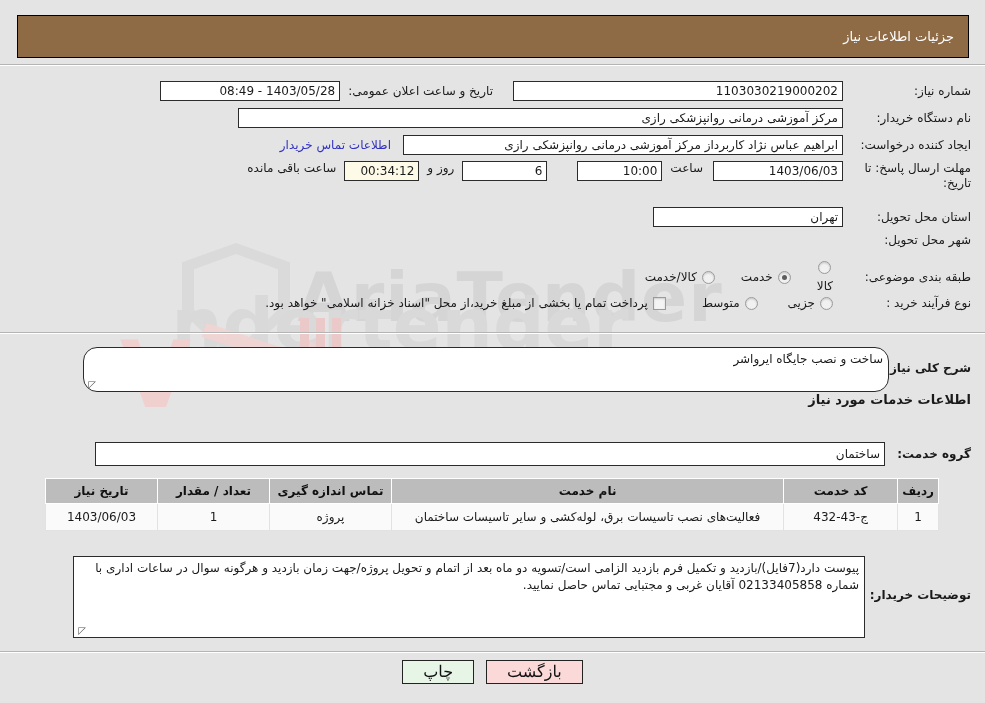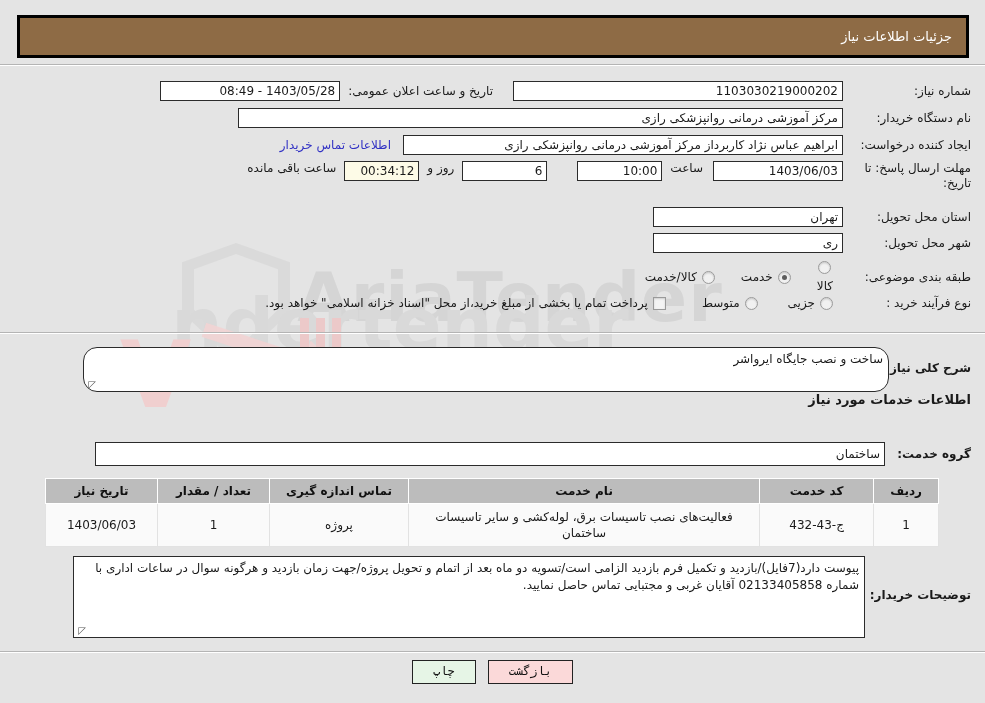--- a/index.html
+++ b/index.html
@@ -98,21 +98,21 @@
     direction: ltr;
     white-space: nowrap;
   }
 
   
   .header-bar {
     position: absolute;
     left: 17px; top: 15px;
     width: 952px; height: 43px;
     background: #8e6b45;
-    border: 3px solid #000000;
+    border: 1px solid #000000;
     color: #ffffff;
     display: flex;
     align-items: center;
     justify-content: flex-start;
     padding-inline-start: 14px;
     font-size: 13px;
     z-index: 3;
   }
   .rule {
     position: absolute;
@@ -220,21 +220,21 @@
     background: #ffffff;
     font-size: 12px;
     z-index: 2;
   }
   table.grid th {
     background: #bcbcbc;
     border: 1px solid #ffffff;
     color: #111;
     font-weight: bold;
     font-size: 12px;
-    padding: 5px 16px;
+    padding: 5px 4px;
     text-align: center;
     white-space: nowrap;
   }
   table.grid td {
     background: #fafafa;
     border: 1px solid #e2e2e2;
     padding: 5px 6px;
     text-align: center;
     color: #1a1a1a;
     vertical-align: middle;
@@ -245,24 +245,24 @@
     position: absolute;
     left: 0; top: 660px;
     width: 985px;
     display: flex;
     justify-content: center;
     gap: 12px;
     z-index: 3;
   }
   .btn {
     border: 1px solid #222;
-    font-size: 12px;
+    font-size: 16px;
     padding: 3px 20px;
     cursor: pointer;
-    font-family: Liberation Mono, monospace;
+    font-family: Liberation Serif, serif;
     color: #111;
     line-height: 16px;
   }
   .btn.print { background: #e6f5e6; }
   .btn.back  { background: #fbd9d9; }
 </style>
 </head>
 <body>
 
 <div id="page">
@@ -316,21 +316,20 @@
     <span class="lbl" style="margin-inline-start:8px;">ساعت باقی مانده</span>
   </div>
 
   <div class="frow" style="right:14px; top:207px;">
     <span class="lbl" style="width:120px">استان محل تحویل:</span>
     <span class="field rt" style="width:190px; margin-inline-start:8px;">تهران</span>
   </div>
 
   <div class="frow" style="right:14px; top:233px;">
     <span class="lbl" style="width:120px">شهر محل تحویل:</span>
-    <span class="field rt" style="width:190px; margin-inline-start:8px;">ری</span>
   </div>
 
   <div class="frow" style="right:14px; top:261px;">
     <span class="lbl" style="width:120px">طبقه بندی موضوعی:</span>
     <span class="opt" style="margin-inline-start:18px;flex-direction:column;">
       <span class="radio"></span>
       <span class="plain">کالا</span>
     </span>
     <span class="opt" style="margin-inline-start:26px;">
       <span class="radio on"></span>

